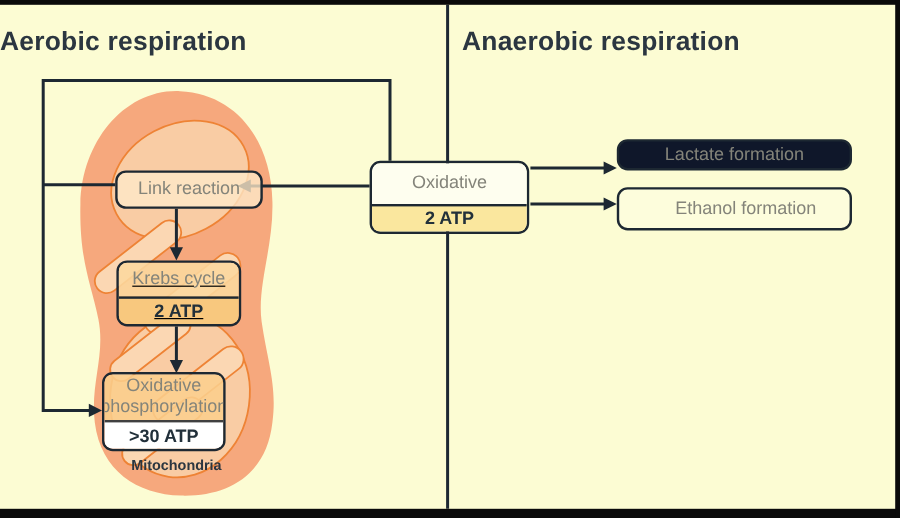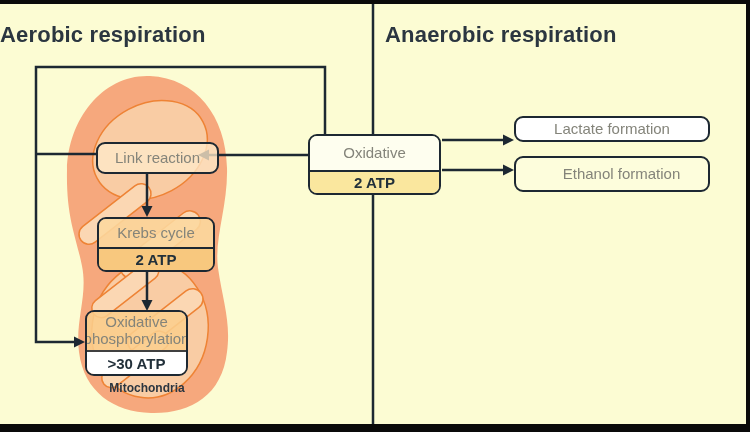--- a/index.html
+++ b/index.html
@@ -44,27 +44,27 @@
   .node .atp {
     border-top:2.5px solid #1D2832;
     display:flex; align-items:center; justify-content:center;
     font-weight:bold; color:#22303A; font-size:15px;
   }
 
   .node-glycolysis { left:308px; top:134px; width:133px; height:61px; }
   .node-glycolysis .label { background:#FEFEEF; }
   .node-glycolysis .atp   { background:#FAE79E; height:21px; }
 
-  .node-lactate { left:514px; top:116px; width:196px; height:26px; background:#ffffff; }
+  .node-lactate { left:514px; top:116px; width:196px; height:26px; background:#0f172a; }
   .node-ethanol { left:514px; top:156px; width:196px; height:36px; background:#FDFDDC;padding-left:19px; }
 
   .node-link { left:96px; top:142px; width:123px; height:32px;
                background:rgba(254,233,201,0.78); }
 
-  .node-krebs { left:97px; top:217px; width:118px; height:55px; }
+  .node-krebs { left:97px; top:217px; width:104px; height:55px;text-decoration:underline; }
   .node-krebs .label { background:rgba(252,216,158,0.88); }
   .node-krebs .atp   { background:#F8C87E; height:21px; }
 
   .node-oxidative { left:85px; top:310px; width:103px; height:66px; }
   .node-oxidative .label { background:rgba(250,206,140,0.88); }
   .node-oxidative .atp   { background:#ffffff; height:22px; border-top:2px solid #404040; }
 </style>
 </head>
 <body>
 

